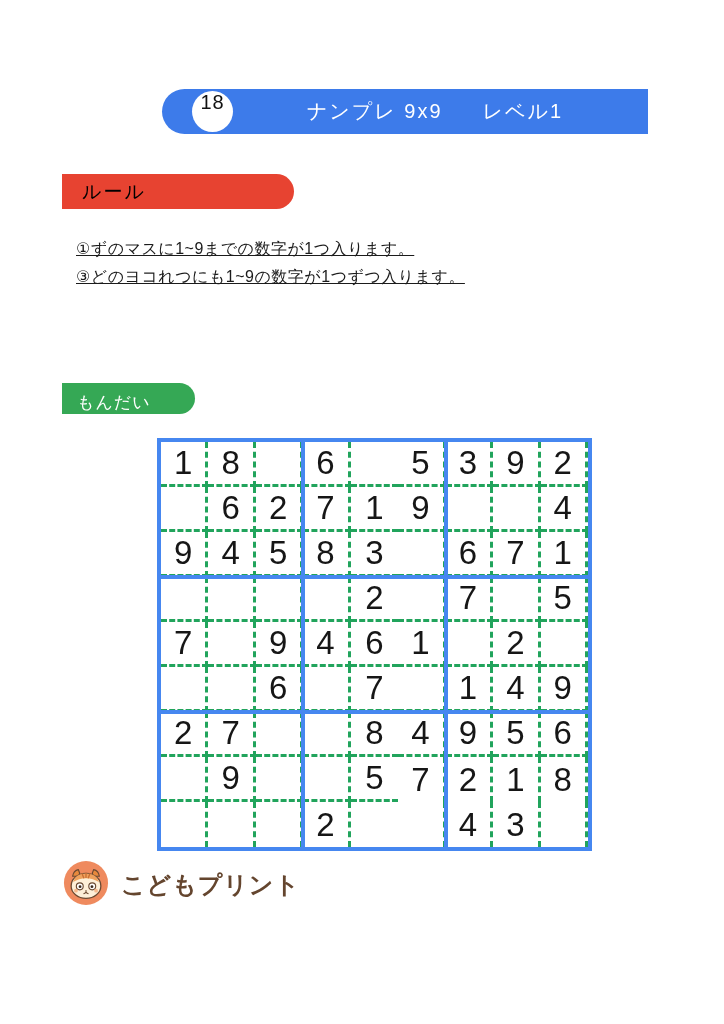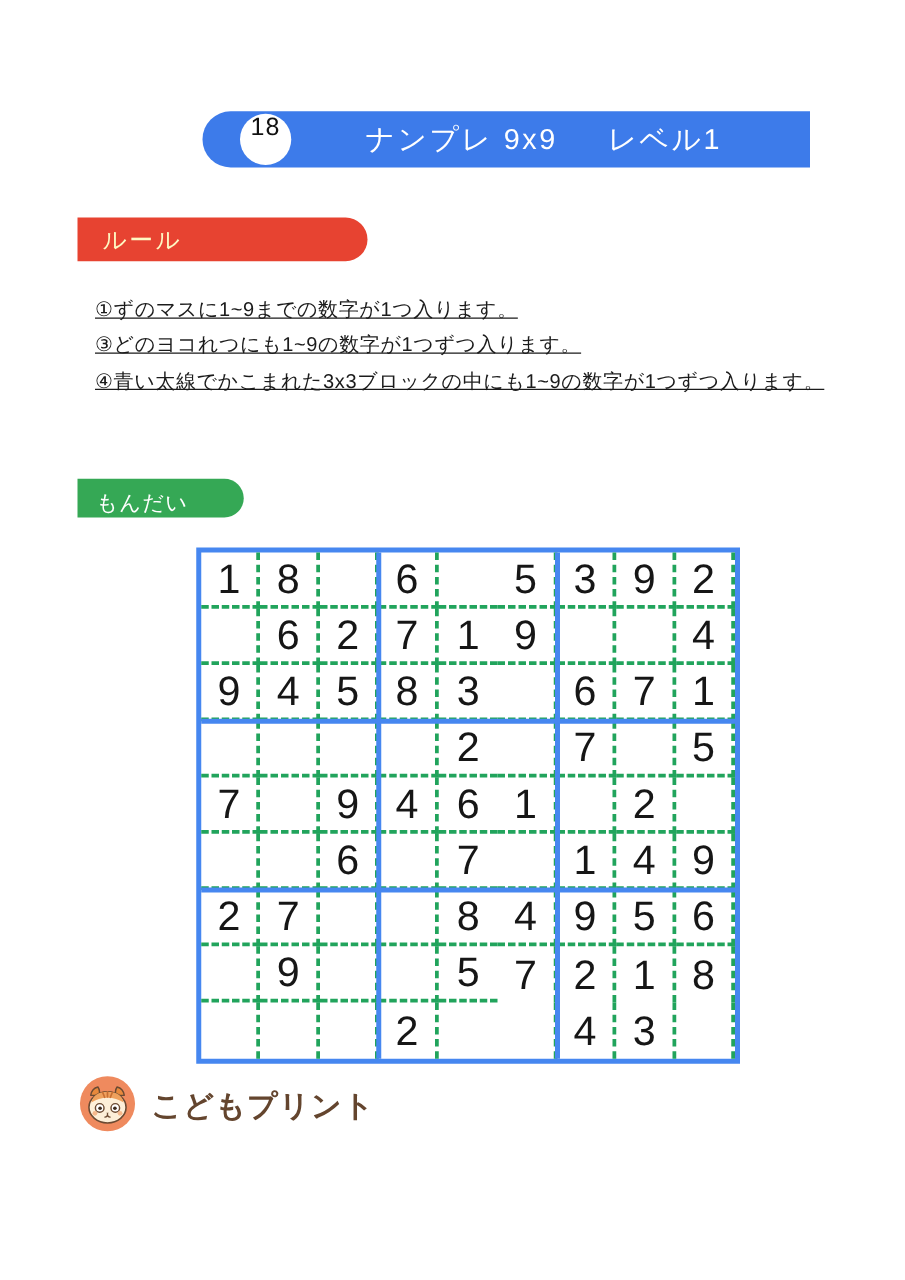--- a/index.html
+++ b/index.html
@@ -27,28 +27,28 @@
   }
   .page-badge{
     position:absolute;left:30px;top:2px;width:41px;height:41px;
     background:#ffffff;border-radius:50%;
     display:flex;align-items:flex-start;justify-content:center;
     font-size:20px;color:#111;letter-spacing:1px;
   }
   .header-title{
     position:absolute;left:80px;right:20px;top:0;bottom:0;
     display:flex;align-items:center;justify-content:center;gap:40px;
-    color:#ffffff;font-size:23px;letter-spacing:2px;white-space:nowrap;
+    color:#ffffff;font-size:20px;letter-spacing:2px;white-space:nowrap;
   }
 
   
   .rules-bar{
     position:absolute;left:62px;top:174px;width:232px;height:35px;
     background:var(--red);border-radius:0 18px 18px 0;
-    display:flex;align-items:center;color:#fef9c3;font-size:19px;
+    display:flex;align-items:center;color:#000000;font-size:19px;
     padding-left:20px;letter-spacing:2px;
   }
   .problem-bar{
     position:absolute;left:62px;top:383px;width:133px;height:31px;
     background:var(--green);border-radius:0 16px 16px 0;
     display:flex;align-items:flex-end;color:#fff;font-size:17px;
     padding-left:15px;letter-spacing:1px;
   }
 
   
@@ -97,21 +97,20 @@
   </div>
 </div>
 
 <div class="rules-bar">
   <span>ルール</span>
 </div>
 
 <div class="rules-list">
   <p>①ずのマスに1~9までの数字が1つ入ります。</p>
   <p>③どのヨコれつにも1~9の数字が1つずつ入ります。</p>
-  <p>④青い太線でかこまれた3x3ブロックの中にも1~9の数字が1つずつ入ります。</p>
 </div>
 
 <div class="problem-bar">
   <span>もんだい</span>
 </div>
 
 <div class="sudoku">
 
   <div class="sep vsep vsep-1"></div>
   <div class="sep vsep vsep-2"></div>

